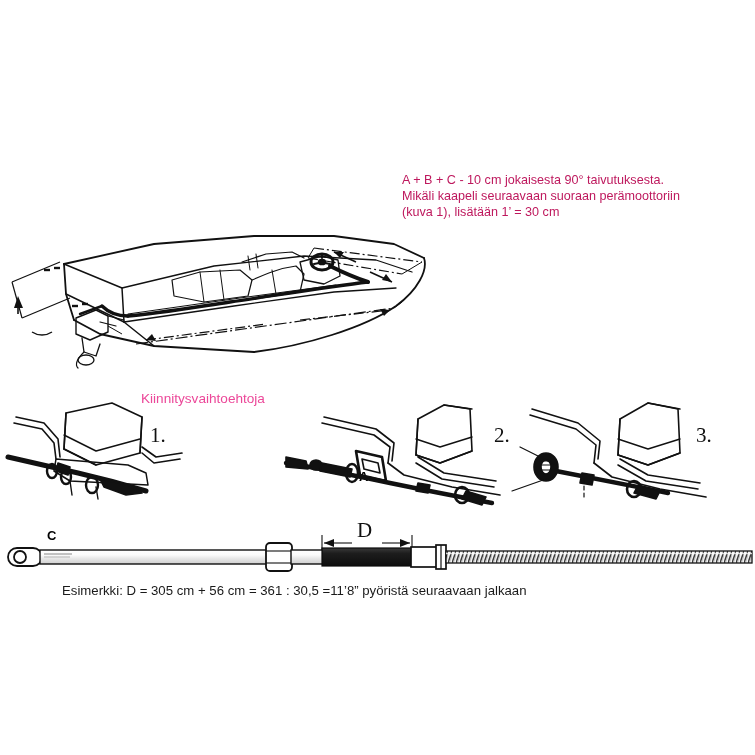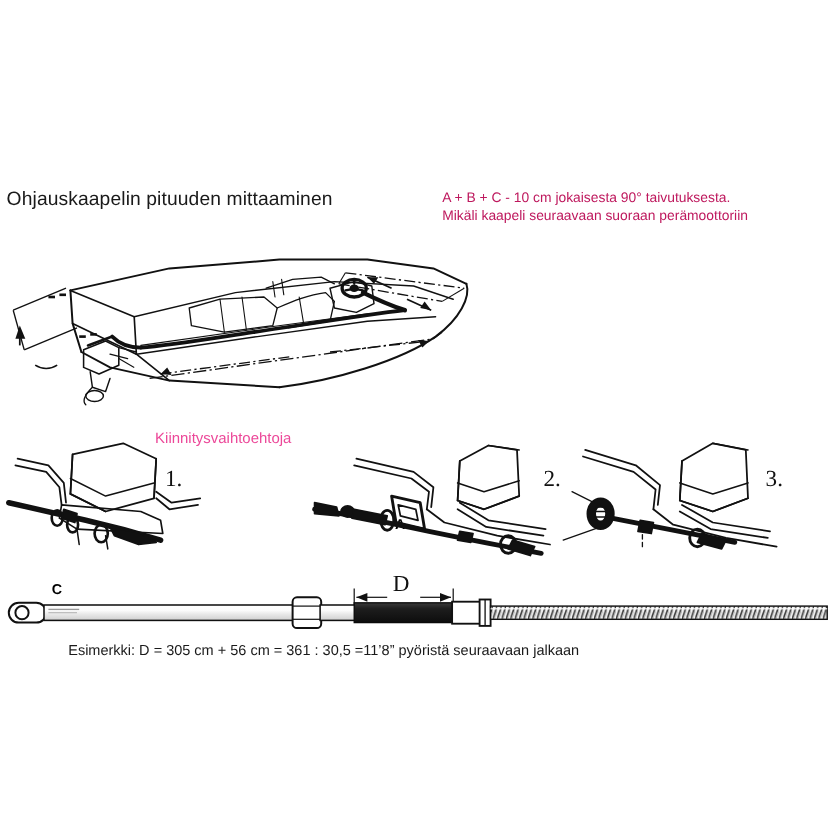--- a/index.html
+++ b/index.html
@@ -86,25 +86,25 @@
   #mount-figure { left: 0; top: 395px; width: 755px; height: 125px; }
   #boat-figure  { left: 4px; top: 222px; width: 430px; height: 145px; }
 
   svg { display: block; overflow: visible; }
 </style>
 </head>
 <body>
 
 <div id="page">
 
-  <div class="abs" id="main-title">Ohjauskaapelin pituuden mittaaminen</div>
 
   <div class="abs" id="spec-note">
     <div>A + B + C - 10 cm jokaisesta 90° taivutuksesta.</div>
     <div>Mikäli kaapeli seuraavaan suoraan perämoottoriin</div>
+    <div>(kuva 1), lisätään 1’  = 30 cm</div>
   </div>
 
   <div class="abs" id="boat-figure">
     <svg width="430" height="145" viewBox="0 0 430 145">
       <g fill="none" stroke="#111" stroke-width="1.5" stroke-linejoin="round" stroke-linecap="round">
 
         <path d="M60,42 L150,22 L250,14 L330,14 L390,22 L420,36" stroke-width="1.8"></path>
 
         <path d="M420,36 C424,48 414,68 392,84 C360,106 300,124 250,130" stroke-width="1.8"></path>
 

